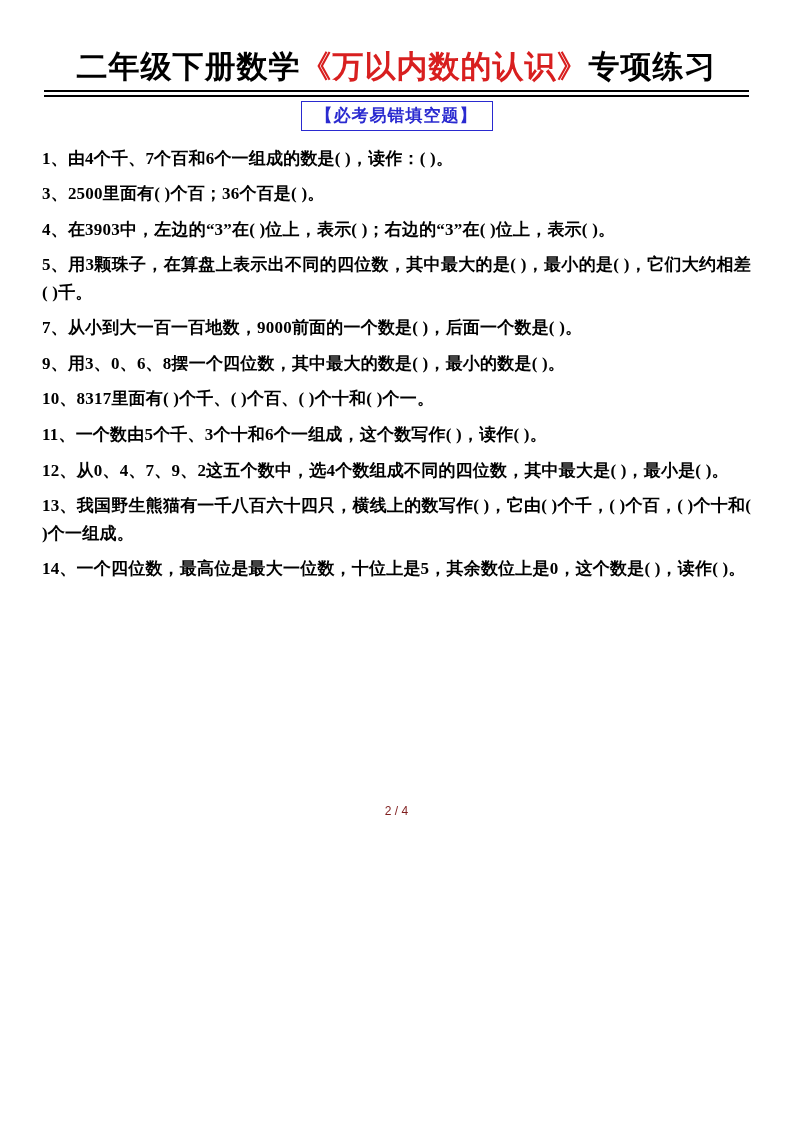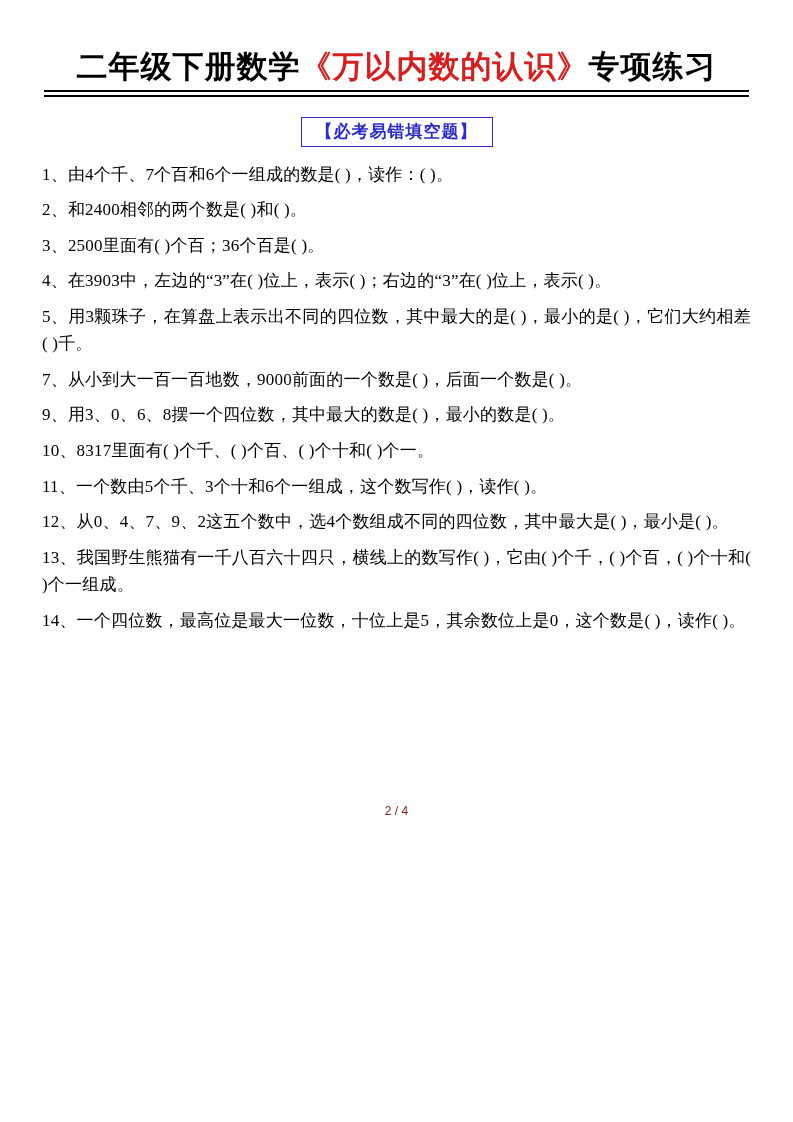--- a/index.html
+++ b/index.html
@@ -41,21 +41,21 @@
   .title-rule {
     border-top: 2px solid #000;
     border-bottom: 2px solid #000;
     height: 3px;
     margin: 3px 2px 0 2px;
   }
 
   
   .section-head {
     text-align: center;
-    margin-top: 20px;
+    margin-top: 4px;
   }
   .section-head .box {
     display: inline-block;
     border: 1px solid #2a2ad0;
     padding: 2px 14px 3px 14px;
     font-size: 17px;
     font-weight: bold;
     color: #2a2ad0;
     letter-spacing: 1px;
     background: #ffffff;
@@ -64,20 +64,21 @@
   
   .questions {
     margin-top: 14px;
     font-size: 17px;
     line-height: 1.62;
   }
   .q {
     margin-bottom: 8px;
     text-align: justify;
     letter-spacing: 0.2px;
+    font-weight: bold;
   }
 
   
   .footer {
     position: absolute;
     left: 0;
     right: 0;
     bottom: 26px;
     text-align: center;
     font-size: 12px;
@@ -96,21 +97,20 @@
     </div>
     <div class="title-rule"></div>
   </div>
 
   <div class="section-head">
     <span class="box">【必考易错填空题】</span>
   </div>
 
   <div class="questions">
     <div class="q">1、由4个千、7个百和6个一组成的数是(              )，读作：(                      )。</div>
-    <div class="q">2、和2400相邻的两个数是(              )和(            )。</div>
     <div class="q">3、2500里面有(        )个百；36个百是(                )。</div>
     <div class="q">4、在3903中，左边的“3”在(        )位上，表示(            )；右边的“3”在(        )位上，表示(            )。</div>
     <div class="q">5、用3颗珠子，在算盘上表示出不同的四位数，其中最大的是(            )，最小的是(            )，它们大约相差(        )千。</div>
     <div class="q">7、从小到大一百一百地数，9000前面的一个数是(            )，后面一个数是(            )。</div>
     <div class="q">9、用3、0、6、8摆一个四位数，其中最大的数是(            )，最小的数是(            )。</div>
     <div class="q">10、8317里面有(      )个千、(        )个百、(        )个十和(      )个一。</div>
     <div class="q">11、一个数由5个千、3个十和6个一组成，这个数写作(            )，读作(                )。</div>
     <div class="q">12、从0、4、7、9、2这五个数中，选4个数组成不同的四位数，其中最大是(            )，最小是(            )。</div>
     <div class="q">13、我国野生熊猫有一千八百六十四只，横线上的数写作(            )，它由(      )个千，(        )个百，(        )个十和(        )个一组成。</div>
     <div class="q">14、一个四位数，最高位是最大一位数，十位上是5，其余数位上是0，这个数是(              )，读作(                )。</div>

